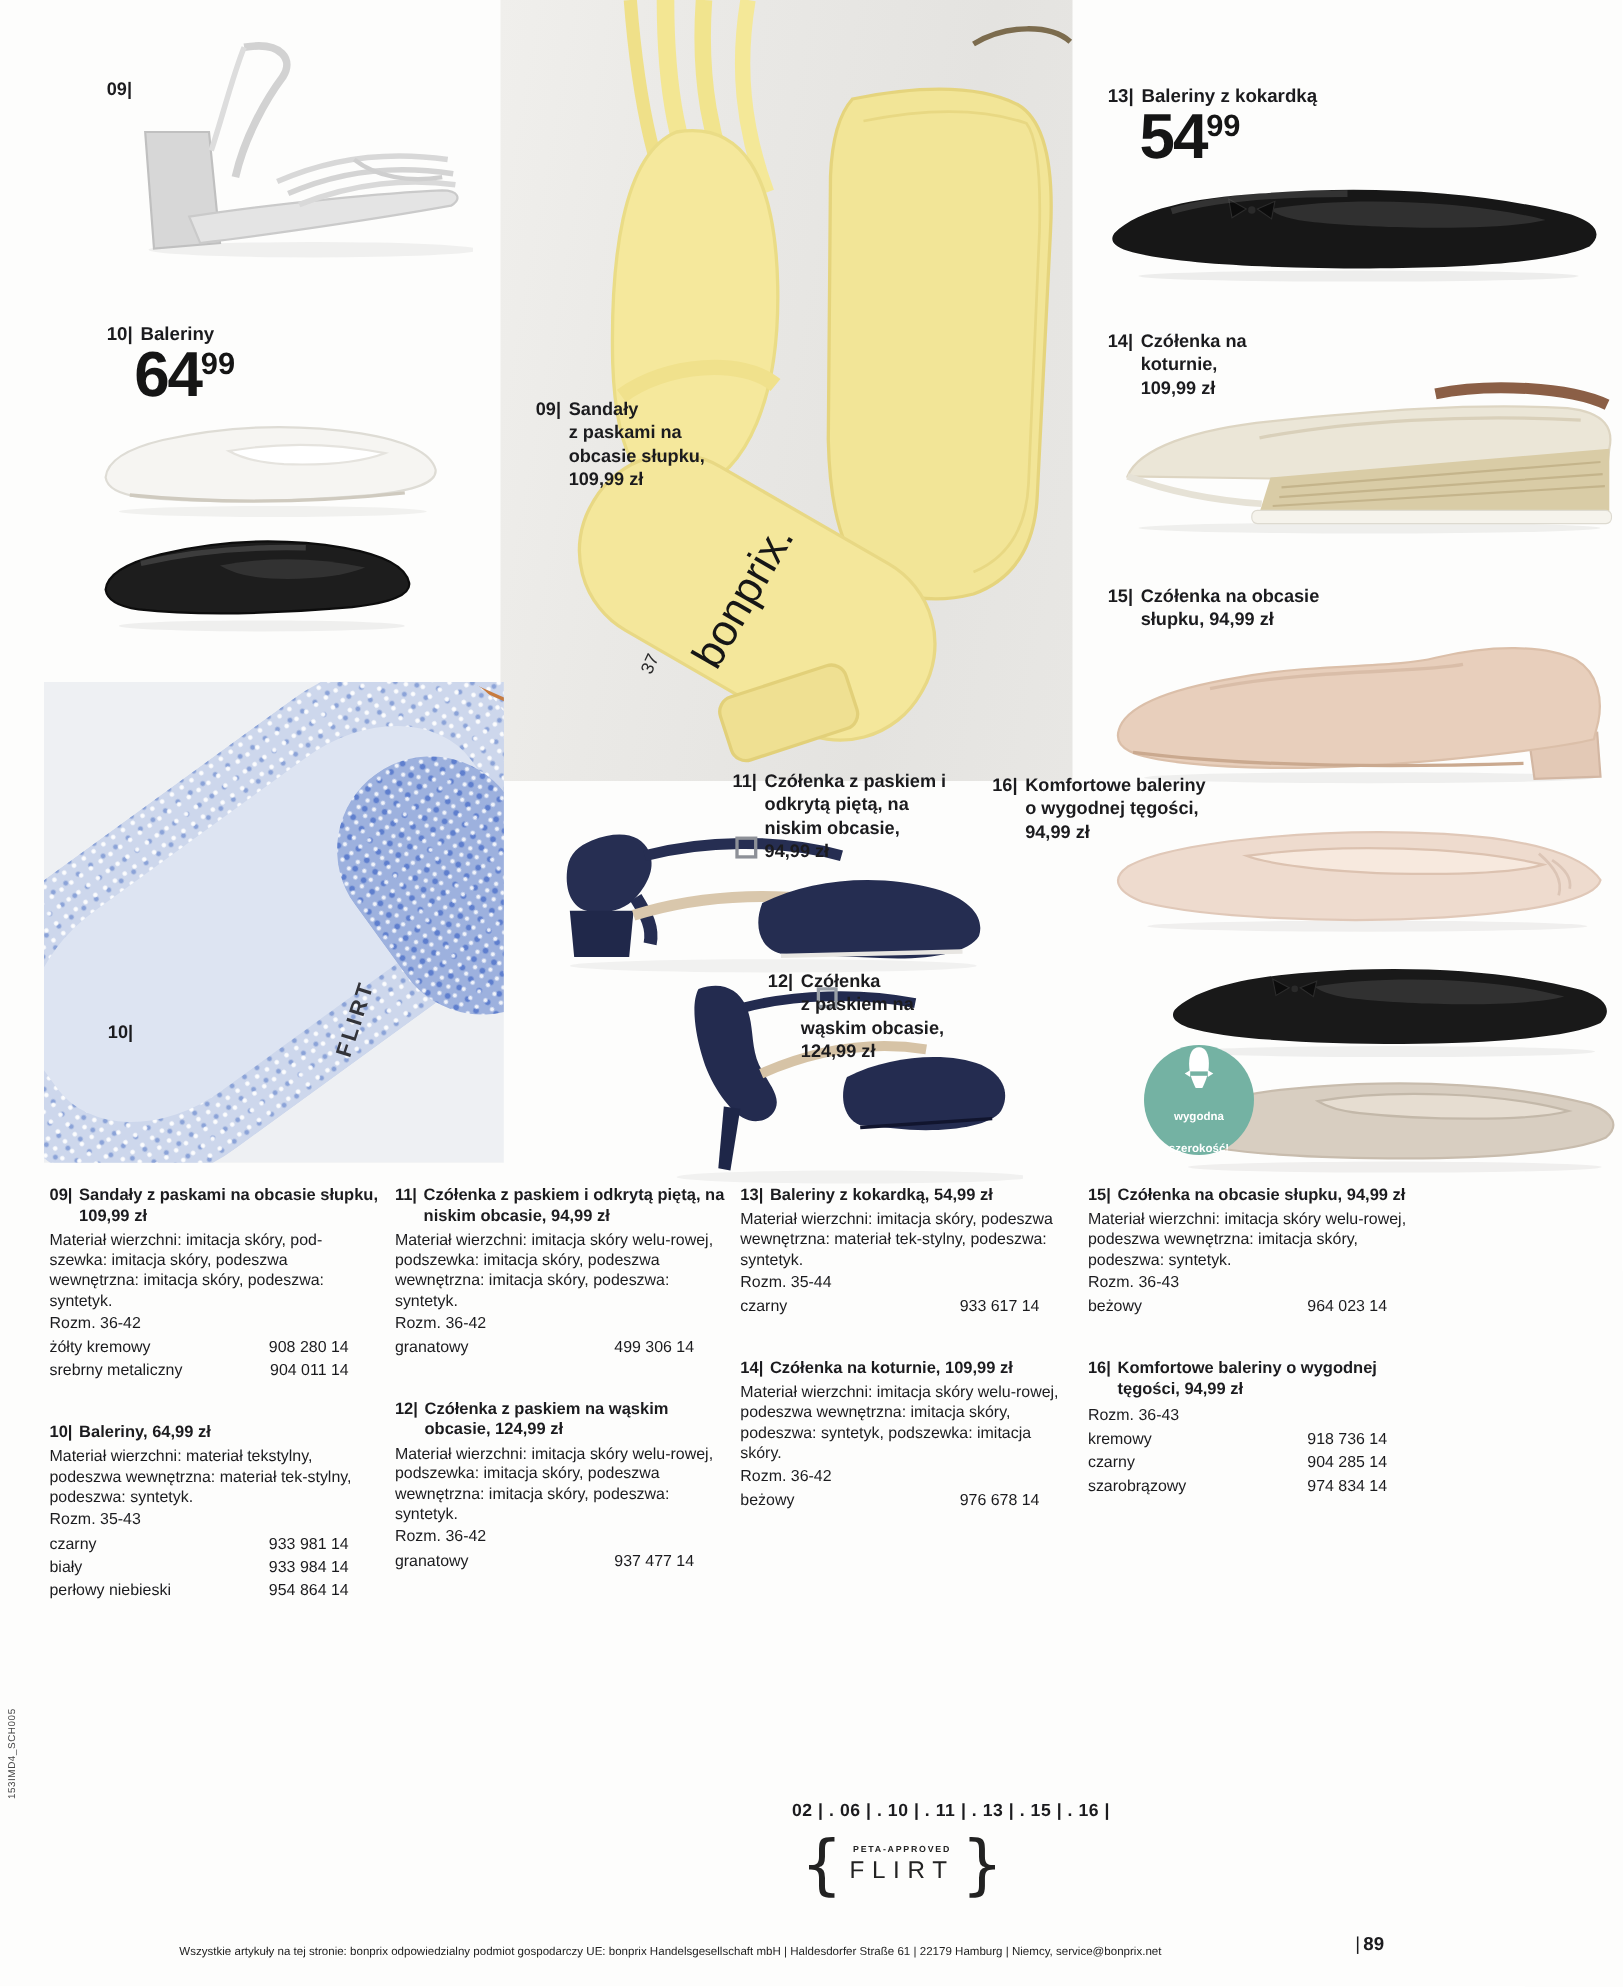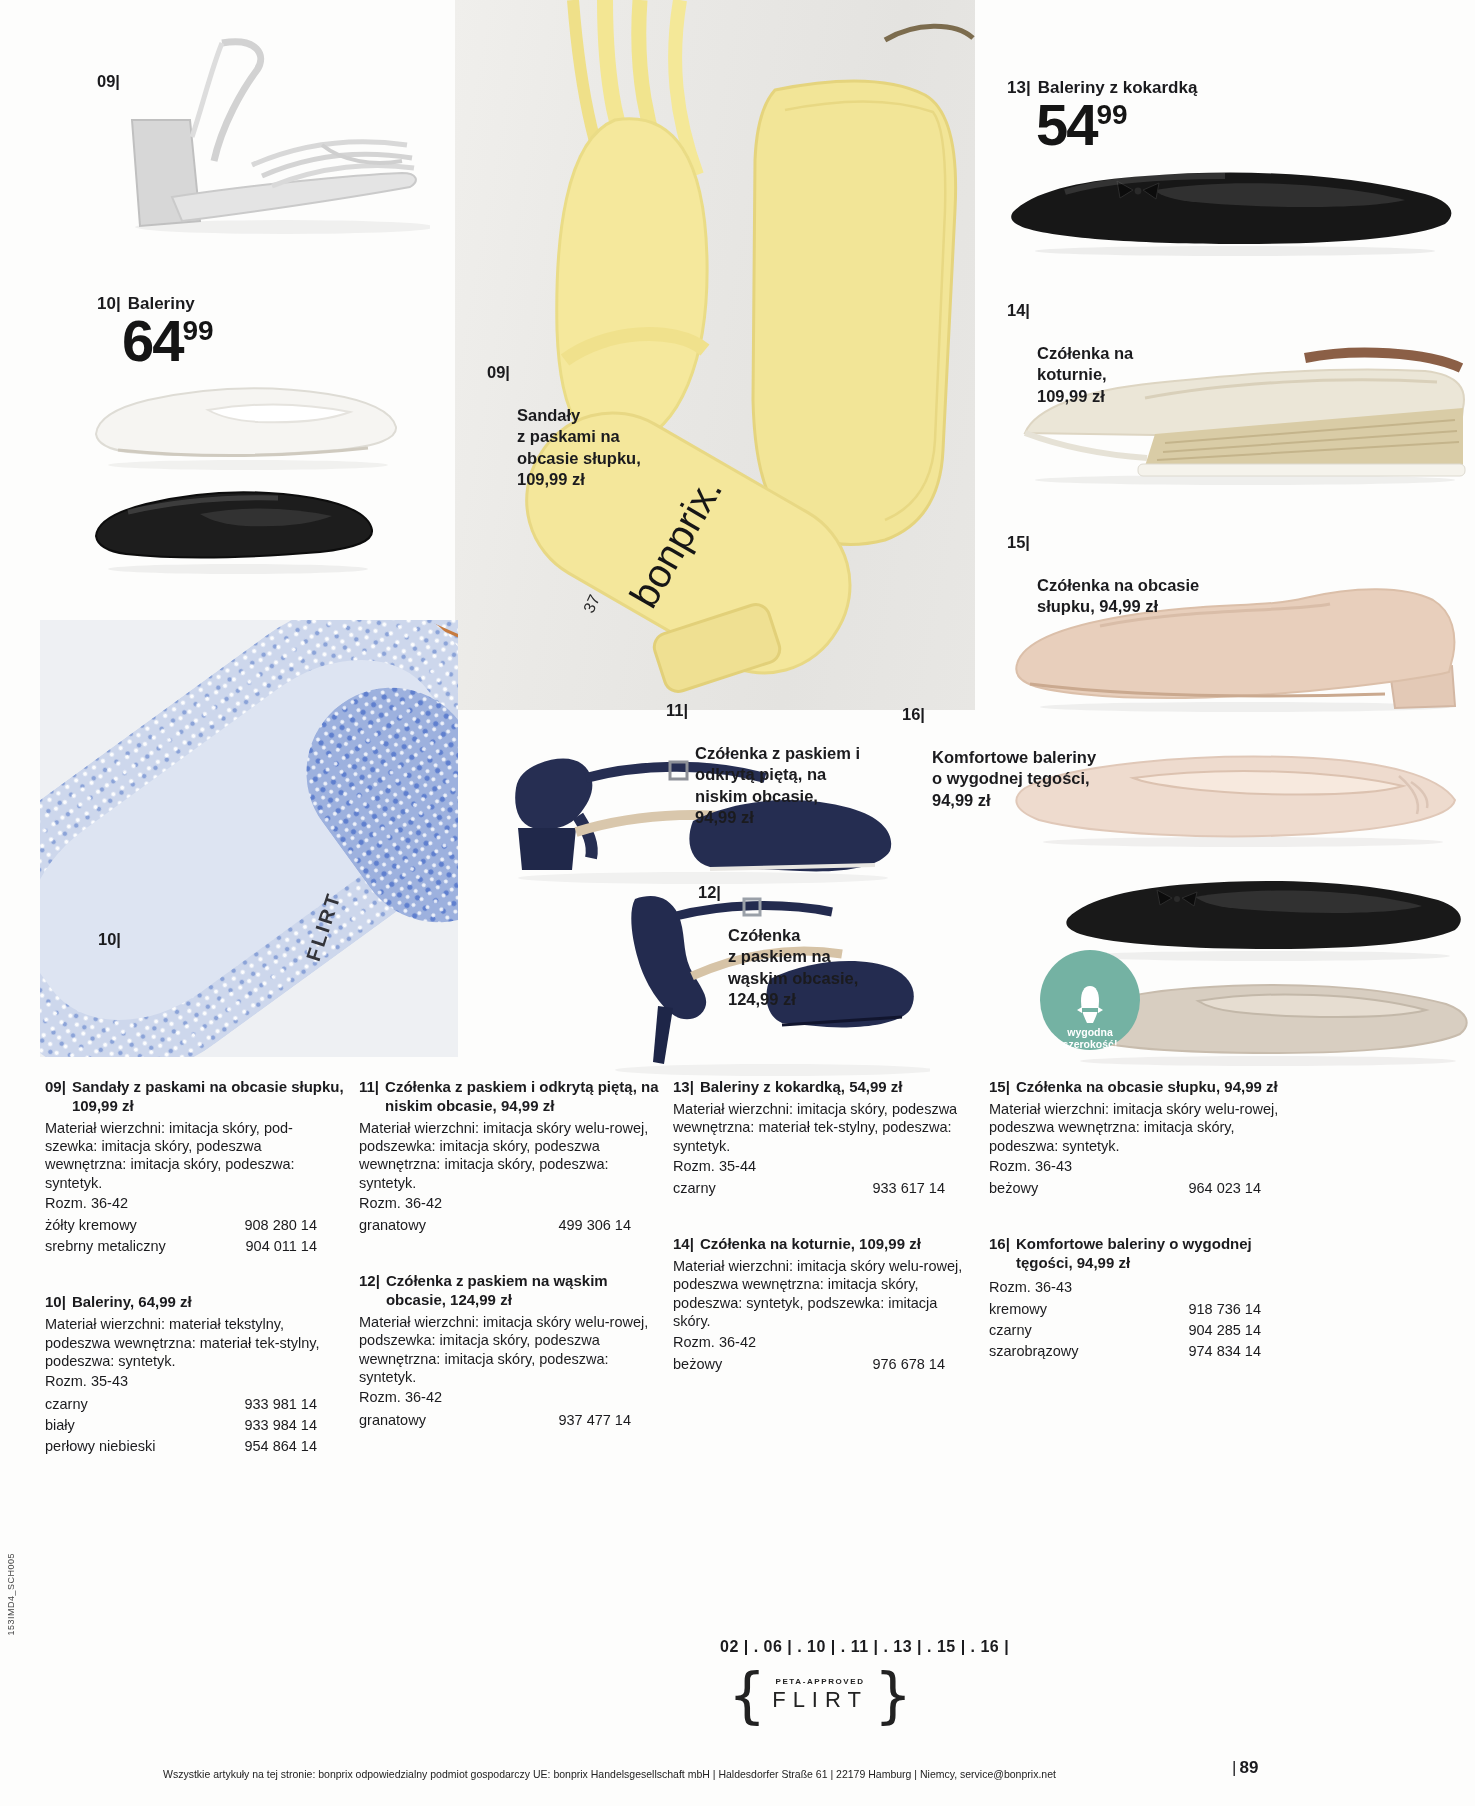--- a/index.html
+++ b/index.html
@@ -9,36 +9,36 @@
     font-family:"Liberation Sans","DejaVu Sans",sans-serif;
     color:#1b1b1e;
   }
   .abs{position:absolute;}
   
   .photo{position:absolute;overflow:hidden;}
   .photo-gray{background:linear-gradient(100deg,#f0efec 0%,#eae9e6 30%,#e4e3e0 70%,#e8e7e4 100%);}
   .photo-blue{background:#eef0f3;}
   
   .caption{position:absolute;display:flex;gap:7px;font-size:16.5px;font-weight:bold;line-height:1.3;color:#1b1b1e;z-index:6;}
-  .caption .ctext{white-space:pre-line;margin-top:43px;}
+  .caption .ctext{white-space:pre-line;}
   .heading{position:absolute;display:flex;gap:7px;font-size:17px;font-weight:bold;color:#1b1b1e;z-index:6;}
   .price{position:absolute;font-weight:bold;color:#151515;letter-spacing:-2px;z-index:6;}
   .price .pmain{font-size:58px;line-height:1;}
   .price .psup{font-size:28px;vertical-align:top;display:inline-block;margin-top:3px;letter-spacing:0;}
   .photo-label{position:absolute;font-size:16.5px;font-weight:bold;color:#1b1b1e;z-index:6;}
   
   .dcol{position:absolute;top:1078px;width:300px;font-size:14.5px;line-height:1.27;}
   .detail-item{margin-bottom:36px;}
   .detail-title{display:flex;gap:6px;font-size:15px;font-weight:bold;line-height:1.25;margin-bottom:3px;}
   .detail-body{color:#1b1b1e;}
   .detail-size{line-height:1.6;}
   .color-row{display:flex;justify-content:space-between;width:272px;line-height:1.45;}
   
   .badge{position:absolute;left:1040px;top:950px;width:100px;height:100px;border-radius:50%;
-    background:#74b2a3;display:flex;flex-direction:column;align-items:center;justify-content:flex-end;
+    background:#74b2a3;display:flex;flex-direction:column;align-items:center;justify-content:space-between;
     color:#ffffff;z-index:7;}
   .badge .bline{font-size:10.5px;font-weight:bold;line-height:1.15;}
   
   .numbers-row{position:absolute;left:720px;top:1638px;font-size:16px;font-weight:bold;letter-spacing:.5px;color:#1b1b1e;}
   .vegan{position:absolute;left:728px;top:1668px;display:flex;align-items:center;gap:6px;color:#222;}
   .vegan .brace{font-size:60px;font-weight:400;line-height:.9;font-family:"DejaVu Sans",sans-serif;}
   .vegan .vcol{display:flex;flex-direction:column;align-items:center;}
   .vegan .vtop{font-size:8px;font-weight:bold;letter-spacing:1.6px;}
   .vegan .vmain{font-size:22px;letter-spacing:7px;font-weight:500;margin-top:1px;}
   .footer{position:absolute;left:163px;top:1768px;font-size:10.5px;color:#222;}

